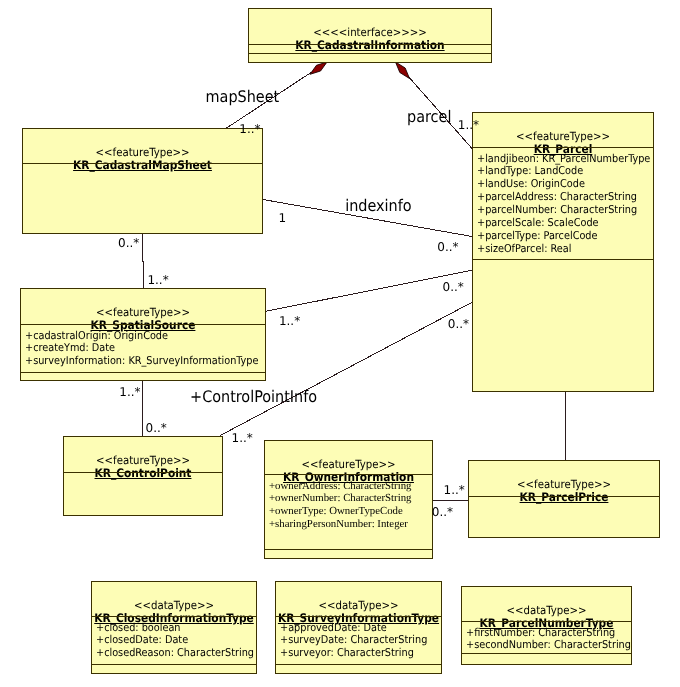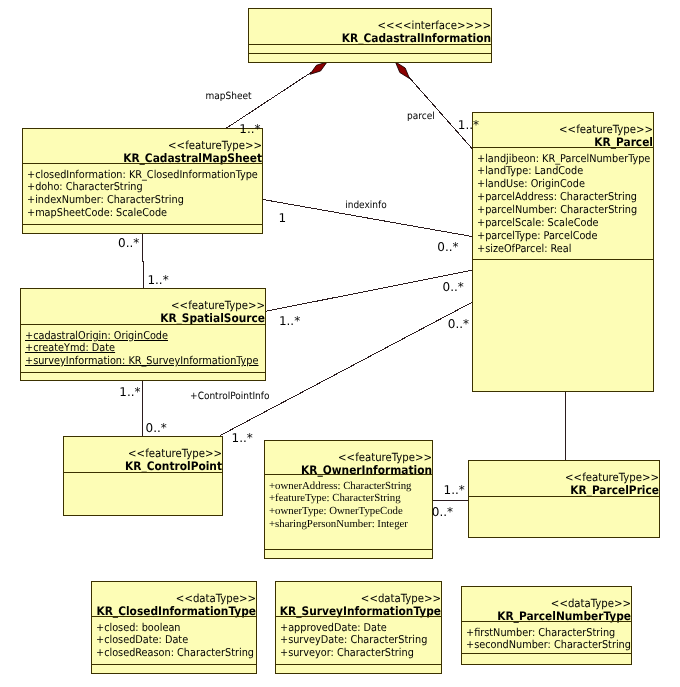--- a/index.html
+++ b/index.html
@@ -3,30 +3,30 @@
 <meta charset="utf-8">
 <title>UML Class Diagram</title>
 <style>
   html,body{margin:0;padding:0;background:#ffffff;}
   #canvas{position:relative;width:680px;height:687px;background:#ffffff;overflow:hidden;
           font-family:"DejaVu Sans",sans-serif;font-stretch:condensed;-webkit-font-smoothing:antialiased;text-rendering:geometricPrecision;}
   .uml-box{position:absolute;box-sizing:border-box;background:#FDFDB6;
            border:1px solid #3B3100;}
   .comp{box-sizing:border-box;position:relative;}
   .comp.sep{border-top:1px solid #3B3100;}
-  .hdr{text-align:right;padding-top:11px;}
+  .hdr{text-align:center;padding-top:18px;}
   .stereo{font-size:11.3px;line-height:12px;color:#000;}
-  .cname{font-size:11.8px;font-weight:bold;line-height:13px;color:#000;}
+  .cname{font-size:11.8px;font-weight:bold;line-height:13px;color:#000;text-decoration:underline;}
   .attrs{padding-left:4px;padding-top:4.5px;}
   .attr{font-size:10.8px;line-height:12.9px;color:#000;white-space:nowrap;}
   svg.lines{position:absolute;left:0;top:0;width:680px;height:687px;overflow:visible;
             pointer-events:none;}
   .rel-line{fill:none;stroke:#2B1B1E;stroke-width:1;shape-rendering:crispEdges;}
   .rel-diamond{fill:#8B0000;stroke:#1A0000;stroke-width:0.9;}
-  .edge-label{position:absolute;font-size:10px;line-height:11px;color:#000;
+  .edge-label{position:absolute;font-size:16px;line-height:11px;color:#000;
               white-space:nowrap;}
   .mult-label{position:absolute;font-size:12px;line-height:12px;color:#000;
               white-space:pre;font-stretch:normal;}
 </style>
 </head>
 <body>
 
 <div id="canvas">
 
   <svg class="lines" viewBox="0 0 680 687" width="680" height="687">
@@ -50,26 +50,20 @@
     </div>
     <div class="comp sep attrs" style="height:9px;">
     </div>
     <div class="comp sep" style="height:7px;"></div>
   </div>
   <div class="uml-box" style="left:22px;top:128px;width:241px;height:106px;">
     <div class="comp hdr" style="height:34px;">
       <div class="stereo">&lt;&lt;featureType&gt;&gt;</div>
       <div class="cname">KR_CadastralMapSheet</div>
     </div>
-    <div class="comp sep attrs" style="height:61px;">
-      <div class="attr">+closedInformation: KR_ClosedInformationType</div>
-      <div class="attr">+doho: CharacterString</div>
-      <div class="attr">+indexNumber: CharacterString</div>
-      <div class="attr">+mapSheetCode: ScaleCode</div>
-    </div>
     <div class="comp sep" style="height:7px;"></div>
   </div>
   <div class="uml-box" style="left:472px;top:112px;width:182px;height:280px;">
     <div class="comp hdr" style="height:34px;">
       <div class="stereo">&lt;&lt;featureType&gt;&gt;</div>
       <div class="cname">KR_Parcel</div>
     </div>
     <div class="comp sep attrs" style="height:112px;">
       <div class="attr">+landjibeon: KR_ParcelNumberType</div>
       <div class="attr">+landType: LandCode</div>
@@ -80,42 +74,42 @@
       <div class="attr">+parcelType: ParcelCode</div>
       <div class="attr">+sizeOfParcel: Real</div>
     </div>
     <div class="comp sep" style="height:130px;"></div>
   </div>
   <div class="uml-box" style="left:20px;top:288px;width:246px;height:93px;">
     <div class="comp hdr" style="height:35px;">
       <div class="stereo">&lt;&lt;featureType&gt;&gt;</div>
       <div class="cname">KR_SpatialSource</div>
     </div>
-    <div class="comp sep attrs" style="height:48px;text-decoration:underline;">
+    <div class="comp sep attrs" style="height:48px;">
       <div class="attr">+cadastralOrigin: OriginCode</div>
       <div class="attr">+createYmd: Date</div>
       <div class="attr">+surveyInformation: KR_SurveyInformationType</div>
     </div>
     <div class="comp sep" style="height:6px;"></div>
   </div>
   <div class="uml-box" style="left:63px;top:436px;width:160px;height:80px;">
     <div class="comp hdr" style="height:35px;">
       <div class="stereo">&lt;&lt;featureType&gt;&gt;</div>
       <div class="cname">KR_ControlPoint</div>
     </div>
     <div class="comp sep" style="height:7px;"></div>
   </div>
   <div class="uml-box" style="left:264px;top:440px;width:169px;height:119px;">
     <div class="comp hdr" style="height:33px;">
       <div class="stereo">&lt;&lt;featureType&gt;&gt;</div>
       <div class="cname">KR_OwnerInformation</div>
     </div>
     <div class="comp sep attrs" style="height:75px;font-family:Liberation Serif, serif;">
       <div class="attr">+ownerAddress: CharacterString</div>
-      <div class="attr">+featureType: CharacterString</div>
+      <div class="attr">+ownerNumber: CharacterString</div>
       <div class="attr">+ownerType: OwnerTypeCode</div>
       <div class="attr">+sharingPersonNumber: Integer</div>
     </div>
     <div class="comp sep" style="height:7px;"></div>
   </div>
   <div class="uml-box" style="left:468px;top:460px;width:192px;height:78px;">
     <div class="comp hdr" style="height:35px;">
       <div class="stereo">&lt;&lt;featureType&gt;&gt;</div>
       <div class="cname">KR_ParcelPrice</div>
     </div>

